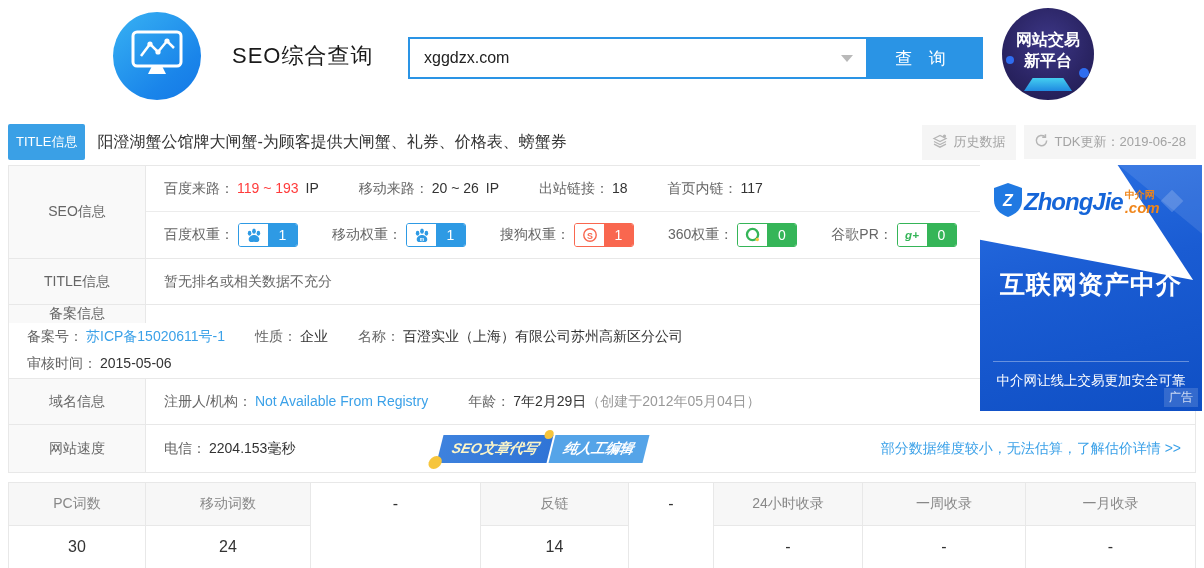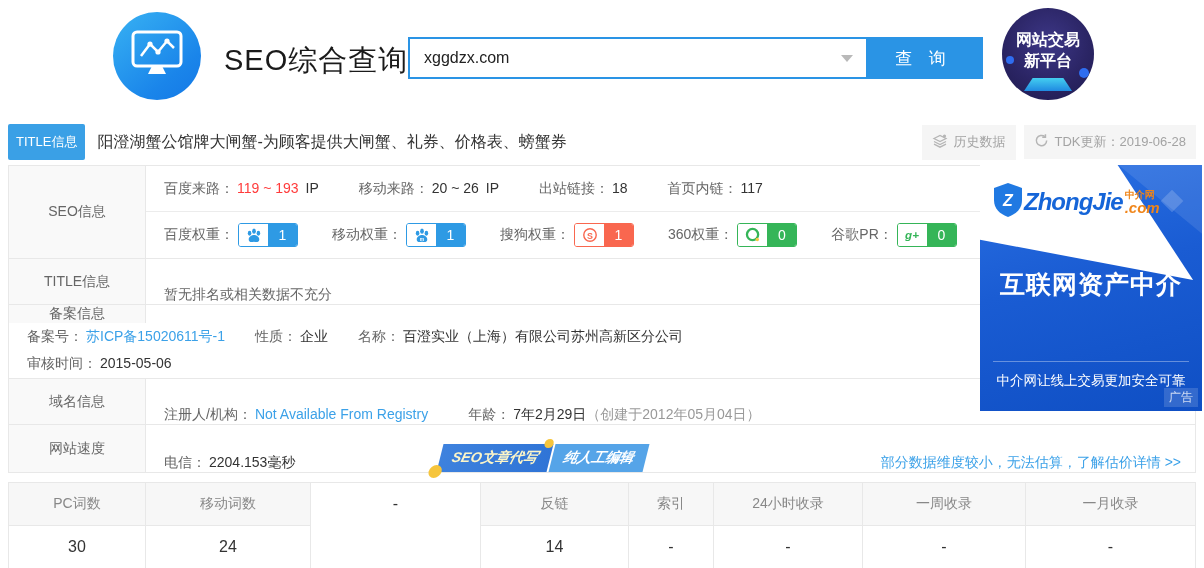--- a/index.html
+++ b/index.html
@@ -4,21 +4,21 @@
 <style>
   * { margin:0; padding:0; box-sizing:border-box; }
   html,body { width:1204px; height:568px; overflow:hidden; background:#fff;
     font-family:"Liberation Sans","DejaVu Sans",sans-serif; color:#333; }
 
   
   .header { position:relative; height:118px; }
   .logo-circle { position:absolute; left:113px; top:12px; width:88px; height:88px; border-radius:50%;
     background:linear-gradient(140deg,#38b2f3 0%,#1a85ea 70%,#1478e6 100%);
     display:flex; align-items:center; justify-content:center; }
-  .app-title { position:absolute; left:224px; top:41px; font-size:29px; color:#1a1a1a; letter-spacing:1px; }
+  .app-title { position:absolute; left:232px; top:41px; font-size:22px; color:#1a1a1a; letter-spacing:1px; }
   .search-wrap { position:absolute; left:408px; top:37px; width:575px; height:42px;
     border:2px solid #2a94e5; display:flex; background:#fff; }
   .search-input { flex:1; border:none; outline:none; padding-left:14px; font-size:16px; color:#222; background:#fff; }
   .search-caret { width:38px; display:flex; align-items:center; justify-content:center; cursor:pointer; background:#fff; }
   .search-caret i { width:0; height:0; border-left:6px solid transparent; border-right:6px solid transparent; border-top:7px solid #b9b9b9; }
   .search-btn { width:115px; border:none; background:#2a94e5; color:#fff; font-size:17px; letter-spacing:6px; cursor:pointer; }
   .promo-circle { position:absolute; left:1002px; top:8px; width:92px; height:92px; border-radius:50%;
     background:radial-gradient(circle at 50% 38%, #3d3787 0%, #2b2565 55%, #1e1a4d 100%);
     color:#fff; text-align:center; cursor:pointer; overflow:hidden; }
   .promo-circle .l1 { margin-top:22px; font-size:16px; font-weight:bold; }
@@ -36,21 +36,21 @@
   .gray-btn { display:flex; align-items:center; gap:6px; background:#f5f5f5; color:#a3a3a3;
     font-size:13px; padding:8px 10px; margin-left:8px; cursor:pointer; white-space:nowrap; }
 
   
   .main { position:relative; margin:6px 8px 0; }
   .info-table { border:1px solid #e8e8e8; }
   .irow { display:flex; border-bottom:1px solid #e8e8e8; align-items:stretch; }
   .irow:last-child { border-bottom:none; }
   .ilabel { width:137px; flex:none; background:#f9f9f9; color:#666; font-size:14px;
     display:flex; align-items:center; justify-content:center; border-right:1px solid #e8e8e8; }
-  .icontent { flex:1; display:flex; align-items:flex-end; padding-left:18px; font-size:14px; color:#666; }
+  .icontent { flex:1; display:flex; align-items:center; padding-left:18px; font-size:14px; color:#666; }
   .col2 { flex:1; display:flex; flex-direction:column; }
   .sub { height:46px; display:flex; align-items:center; padding-left:18px; font-size:14px; color:#666; }
   .sub1 { border-bottom:1px solid #ececec; }
   .grp { margin-right:40px; white-space:nowrap; }
   .v { color:#333; margin-left:3px; }
   .vr { color:#ff3b3b; margin-left:3px; }
   .lnk { color:#3ba1e8; text-decoration:none; cursor:pointer; margin-left:3px; }
   .note { color:#999; }
   .r-alexa,.r-domain { height:46px; }
   .r-icp { height:74px;flex-direction:column; }
@@ -331,21 +331,20 @@
     <div class="sval">24</div>
   </div>
   <div class="scol">
     <div class="sval">-</div>
   </div>
   <div class="scol">
     <div class="shead">反链</div>
     <div class="sval">14</div>
   </div>
   <div class="scol">
-    <div class="shead">索引</div>
     <div class="sval">-</div>
   </div>
   <div class="scol">
     <div class="shead">24小时收录</div>
     <div class="sval">-</div>
   </div>
   <div class="scol">
     <div class="shead">一周收录</div>
     <div class="sval">-</div>
   </div>

